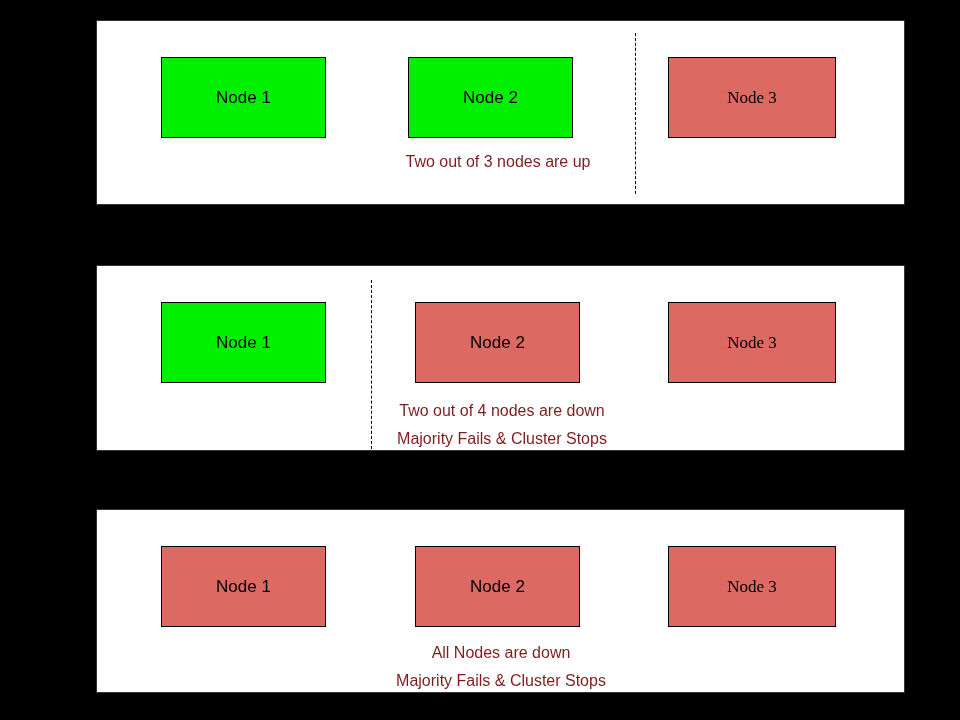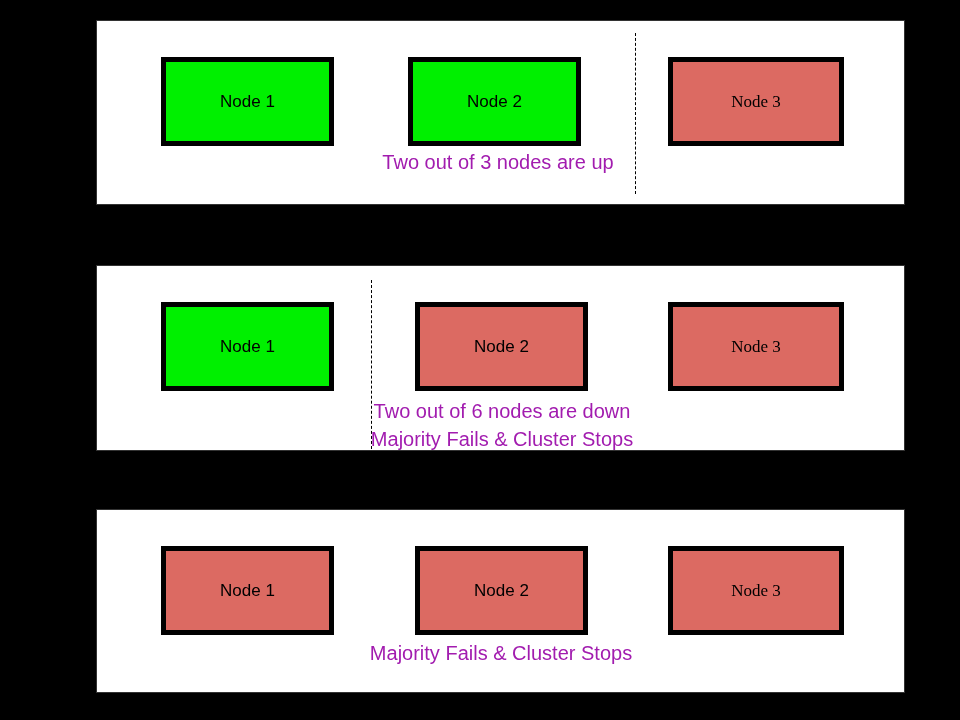--- a/index.html
+++ b/index.html
@@ -25,21 +25,21 @@
   }
   .panel-1 { top: 20px;  height: 183px; }
   .panel-2 { top: 265px; height: 184px; }
   .panel-3 { top: 509px; height: 182px; }
 
   .node {
     position: absolute;
     top: 36px;
     height: 79px;
     width: 163px;
-    border: 5px solid #d946ef;
+    border: 1px solid #d946ef;
     display: flex;
     align-items: center;
     justify-content: center;
     font-size: 17px;
     color: #000000;
   }
   .node-a { left: 64px; }
   .panel-1 .node-b { left: 311px; }
   .panel-2 .node-b, .panel-3 .node-b { left: 318px; }
   .node-c { left: 571px; width: 166px; font-family: Liberation Serif, serif; }
@@ -49,23 +49,23 @@
     width: 0;
     border-left: 1px dashed #000000;
   }
   .panel-1 .divider { left: 538px; top: 12px; height: 161px; }
   .panel-2 .divider { left: 274px; top: 14px; height: 169px; }
 
   .caption {
     position: absolute;
     width: 400px;
     text-align: center;
-    font-size: 20px;
+    font-size: 16px;
     line-height: 28px;
-    color: #a21caf;
+    color: #7f1d1d;
     white-space: nowrap;
   }
   .panel-1 .caption { left: 201px; top: 127px; }
   .panel-2 .caption { left: 205px; top: 131px; }
   .panel-3 .caption { left: 204px; top: 129px; }
 </style>
 </head>
 <body>
 
 <div class="canvas">
@@ -91,33 +91,34 @@
       <span>Node 1</span>
     </div>
     <div class="divider"></div>
     <div class="node node-b" style="background: rgb(220, 106, 98); border-color: rgb(0, 0, 0);">
       <span>Node 2</span>
     </div>
     <div class="node node-c" style="background: rgb(220, 106, 98); border-color: rgb(0, 0, 0);">
       <span>Node 3</span>
     </div>
     <div class="caption">
-      <div>Two out of 6 nodes are down</div>
+      <div>Two out of 4 nodes are down</div>
       <div>Majority Fails &amp; Cluster Stops</div>
     </div>
   </section>
 
   <section class="panel panel-3">
     <div class="node node-a" style="background: rgb(220, 106, 98); border-color: rgb(0, 0, 0);">
       <span>Node 1</span>
     </div>
     <div class="node node-b" style="background: rgb(220, 106, 98); border-color: rgb(0, 0, 0);">
       <span>Node 2</span>
     </div>
     <div class="node node-c" style="background: rgb(220, 106, 98); border-color: rgb(0, 0, 0);">
       <span>Node 3</span>
     </div>
     <div class="caption">
+      <div>All Nodes are down</div>
       <div>Majority Fails &amp; Cluster Stops</div>
     </div>
   </section>
 
 </div>
 
 </body></html>

